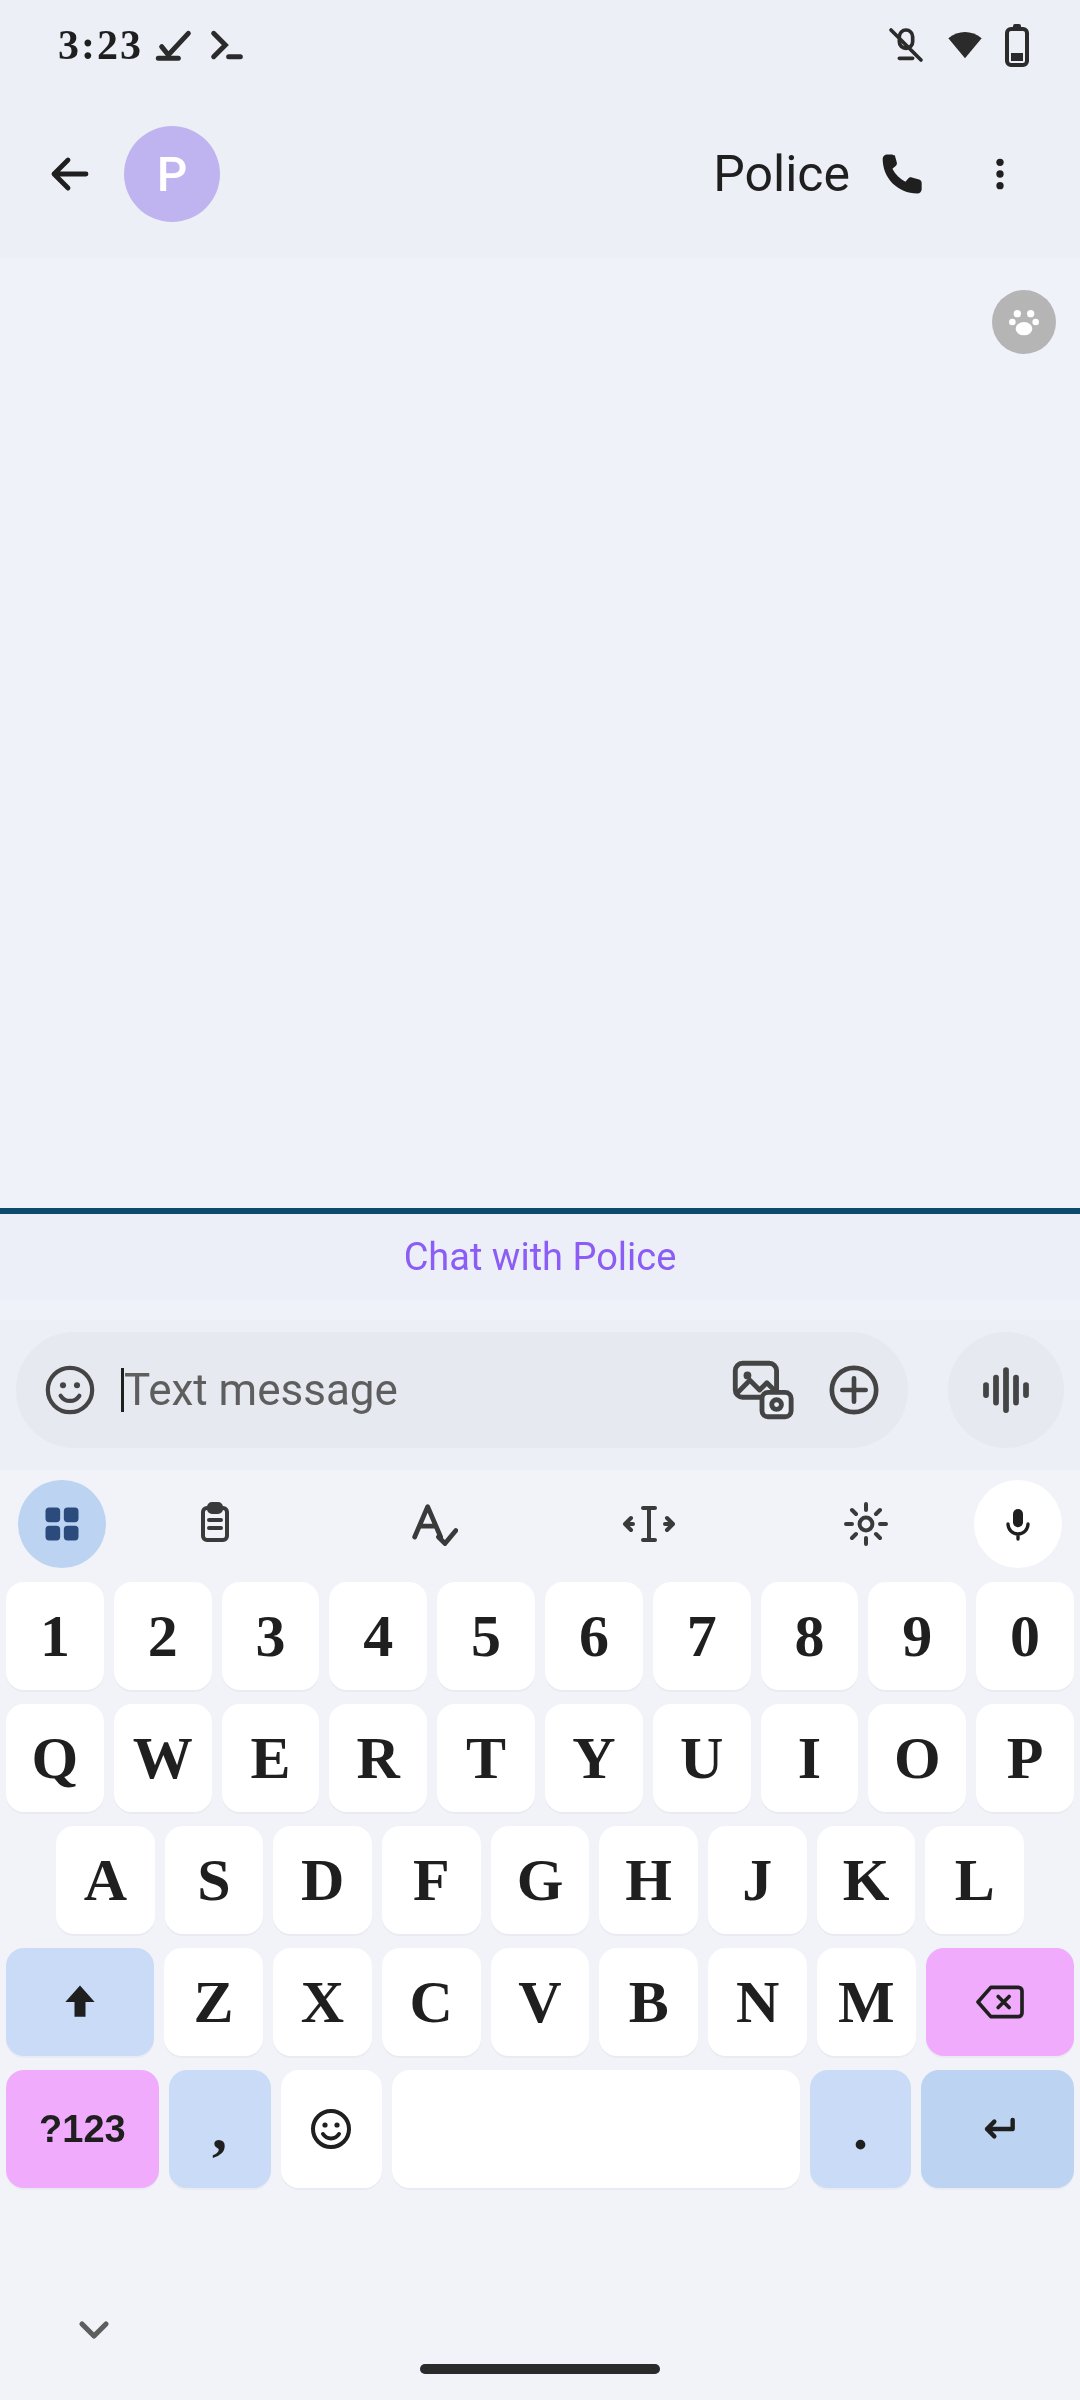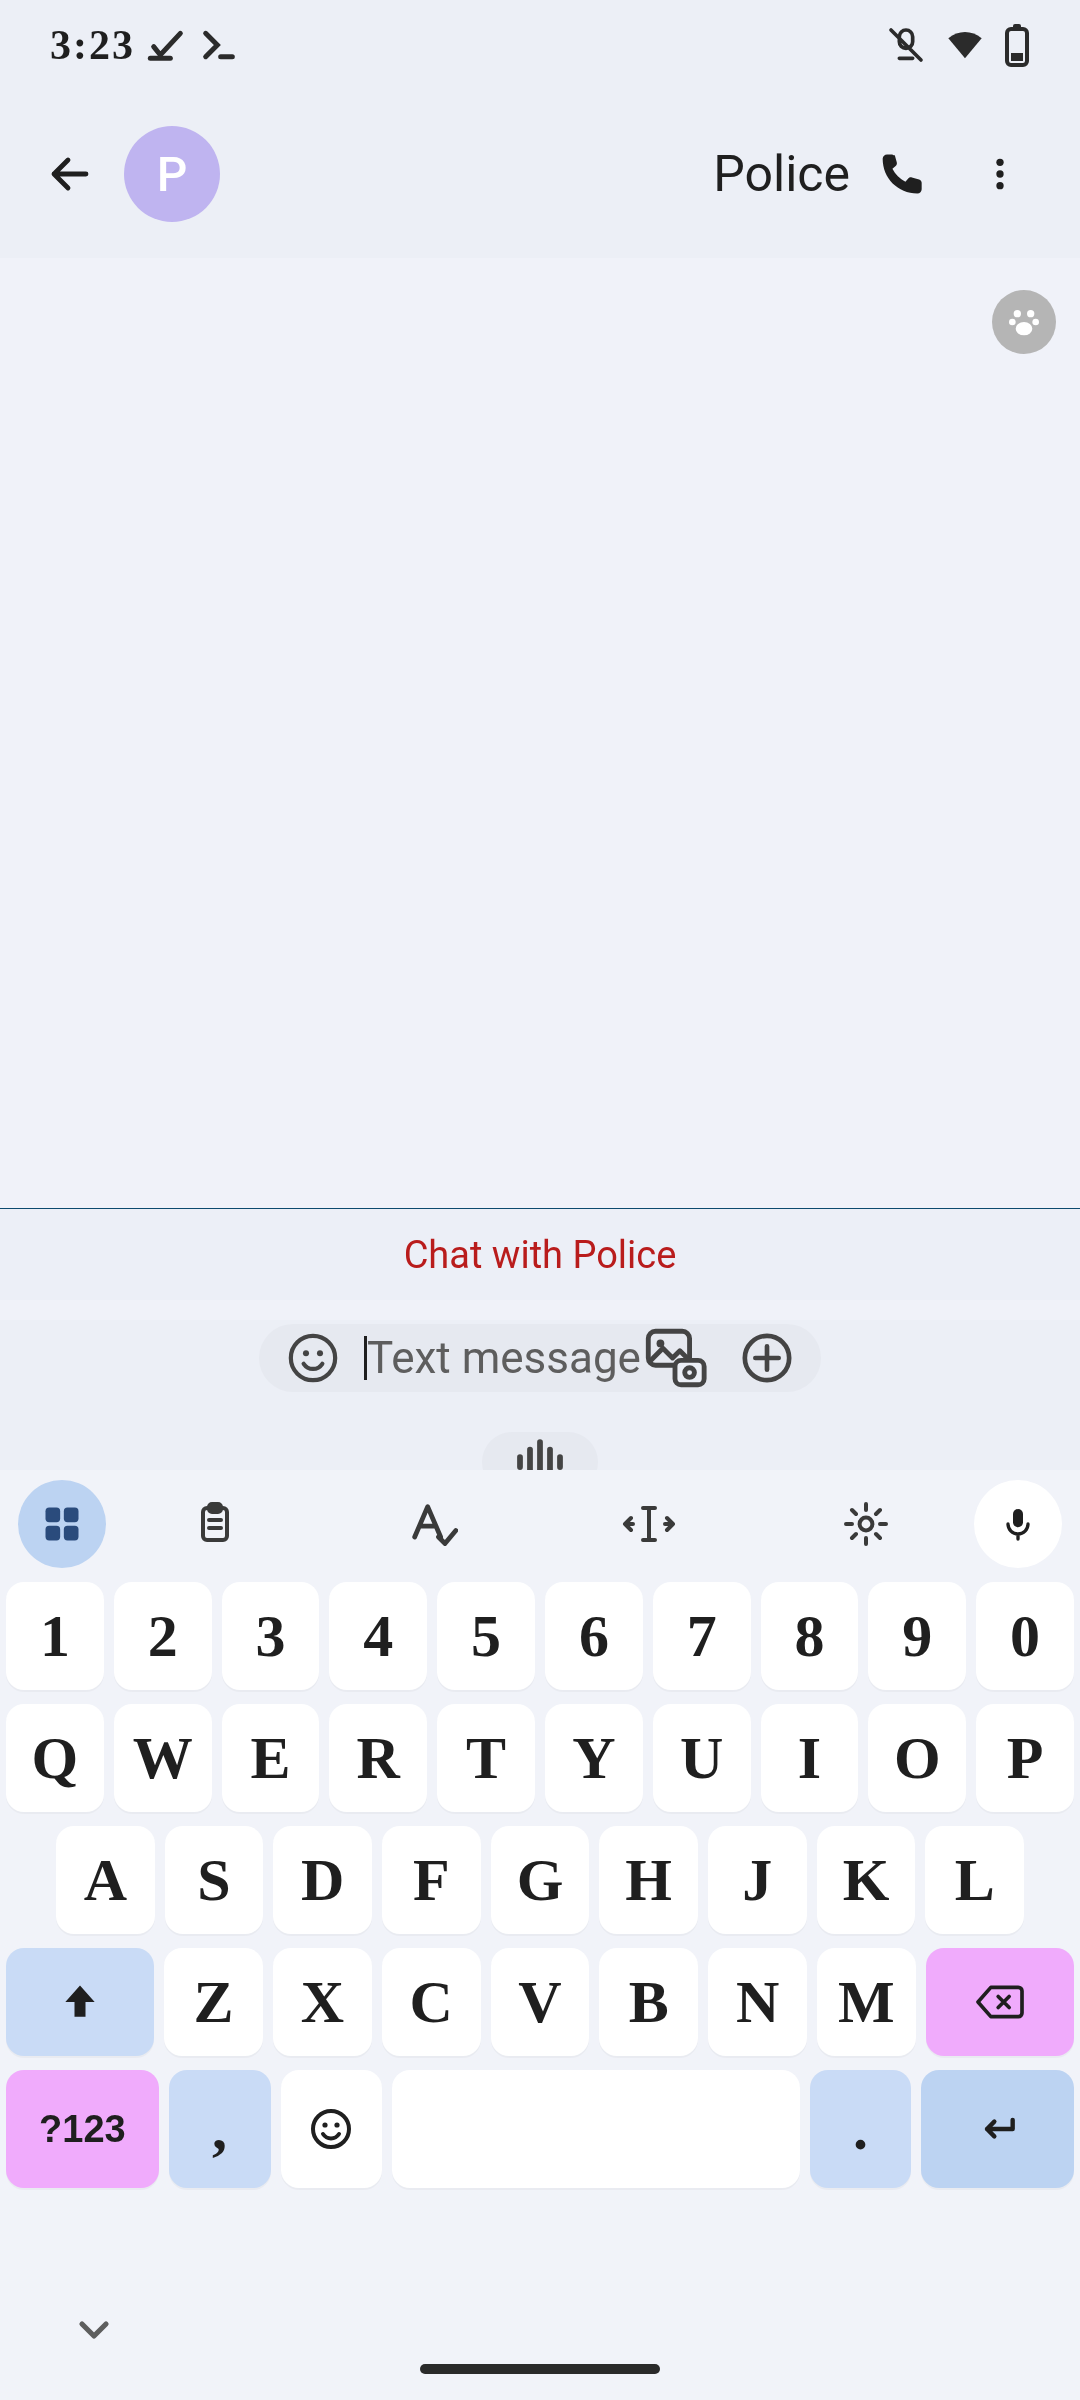--- a/index.html
+++ b/index.html
@@ -1,40 +1,40 @@
 <!DOCTYPE html>
 <html><head>
 <meta charset="utf-8">
 <style>
   * { box-sizing: border-box; margin: 0; padding: 0; }
   html, body { width: 1080px; height: 2400px; overflow: hidden; font-family: Roboto, Arial, sans-serif; }
   body { background: #eceff6; color: #1f1f1f; position: relative; }
 
   
   .status-bar { height: 90px; display: flex; justify-content: space-between; align-items: center; padding: 0 50px 0 50px; font-size: 36px; }
-  .status-left { display: flex; align-items: center; gap: 12px; font-family: 'Segoe Script', cursive; font-weight: 600; letter-spacing: 2px; font-size: 42px; }
+  .status-left { display: flex; align-items: center; gap: 12px; font-family: 'Segoe Script', cursive; font-weight: 600; letter-spacing: 2px; font-size: 42px; margin-left: 8px; }
   .status-right { display: flex; align-items: center; gap: 18px; }
 
   
   .app-bar { height: 168px; display: flex; align-items: center; padding: 0 30px; }
   .back-btn { width: 80px; height: 80px; display: flex; align-items: center; justify-content: center; }
   .avatar { width: 96px; height: 96px; border-radius: 50%; background: #bfb4f0; color: #fff; display: flex; align-items: center; justify-content: center; font-size: 48px; font-weight: 500; margin-left: 14px; }
   .contact-name { font-size: 50px; margin-left: 40px; flex: 1; font-weight: 400; text-align: right; }
   .ab-icon { width: 100px; height: 100px; display: flex; align-items: center; justify-content: center; }
 
   
   .chat-area { position: absolute; top: 258px; left: 0; right: 0; bottom: 1080px; background: #f0f2f9; }
   .badge-circle { position: absolute; top: 32px; right: 24px; width: 64px; height: 64px; border-radius: 50%; background: #b5b5b5; display: flex; align-items: center; justify-content: center; }
   .timestamp { position: absolute; bottom: 30px; left: 0; right: 0; text-align: center; color: #555; font-size: 34px; }
 
   
-  .chat-banner { position: absolute; left: 0; right: 0; top: 1208px; height: 92px; background: #eceff7; display: flex; align-items: center; justify-content: center; color: #b91c1c; font-size: 38px; border-top: 1px solid #0c4a6e; }
-
-  
-  .compose-row { position: absolute; left: 0; right: 0; top: 1324px; height: 132px; display: flex; align-items: center; padding: 0 24px; gap: 40px; flex-direction: column; }
+  .chat-banner { position: absolute; left: 0; right: 0; top: 1208px; height: 92px; background: #eceff7; display: flex; align-items: center; justify-content: center; color: #8b5cf6; font-size: 38px; border-top: 6px solid #0c4a6e; }
+
+  
+  .compose-row { position: absolute; left: 0; right: 0; top: 1324px; height: 132px; display: flex; align-items: center; padding: 0 16px; gap: 40px; }
   .compose-pill { flex: 1; height: 116px; background: #e6e9f0; border-radius: 58px; display: flex; align-items: center; padding: 0 26px; }
   .compose-pill .slot { display: flex; align-items: center; justify-content: center; }
   .compose-input { flex: 1; font-size: 44px; color: #5e5e5e; margin-left: 26px; position: relative; }
   .compose-input::before { content: ""; position: absolute; left: -3px; top: 4px; bottom: 4px; width: 3px; background: #1f1f1f; }
   .voice-btn { width: 116px; height: 116px; border-radius: 58px; background: #e6e9f0; display: flex; align-items: center; justify-content: center; }
 
   
   .keyboard { position: absolute; left: 0; right: 0; bottom: 0; height: 930px; background: #f1f3f9; }
   .kb-toolbar { height: 108px; display: flex; align-items: center; padding: 0 18px; gap: 0; }
   .kb-tool { flex: 1; display: flex; align-items: center; justify-content: center; height: 88px; }

